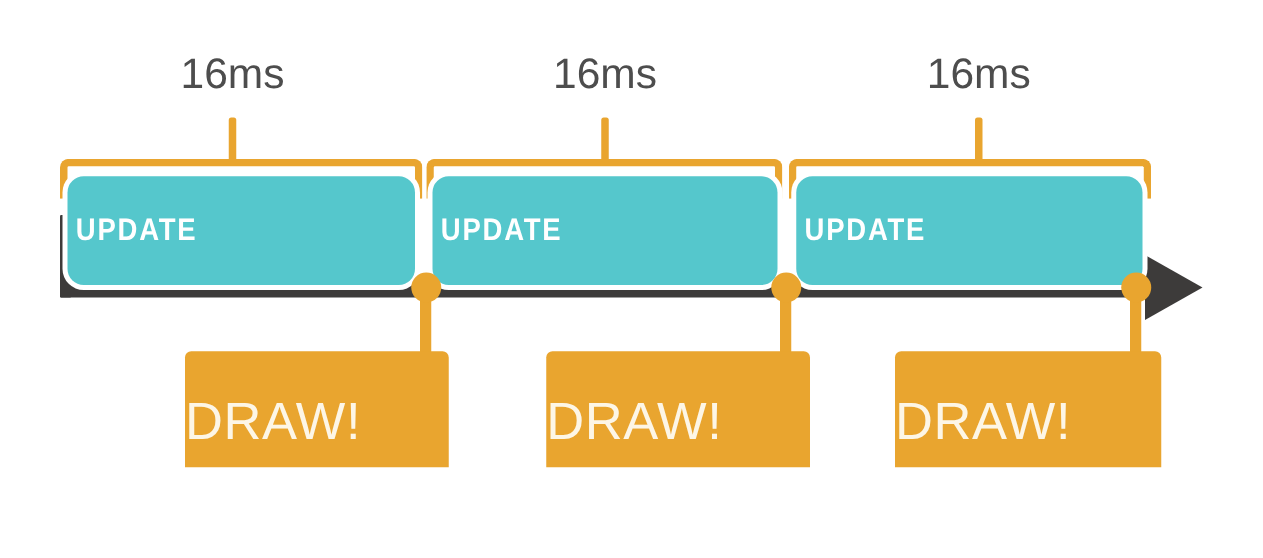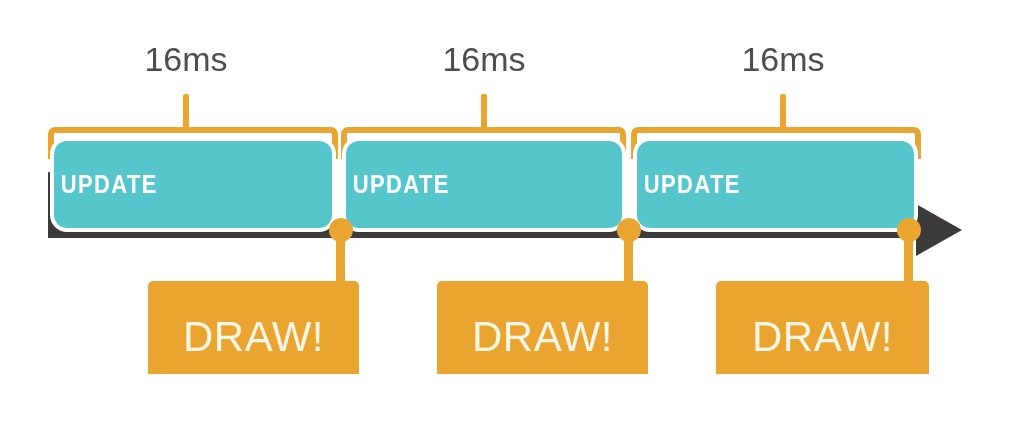--- a/index.html
+++ b/index.html
@@ -86,21 +86,20 @@
     transform: translateX(-50%);
   }
 
   
   .draw-box {
     position: absolute;
     background: #e9a52f;
     border-radius: 5px;
     display: flex;
     align-items: center;
-    justify-content: center;
   }
   .draw-label {
     color: #fdf6e6;
     font-size: 42px;
     font-family: "Liberation Sans", sans-serif;
     letter-spacing: 0.5px;
     white-space: nowrap;
   }
   .draw-stem {
     position: absolute;

